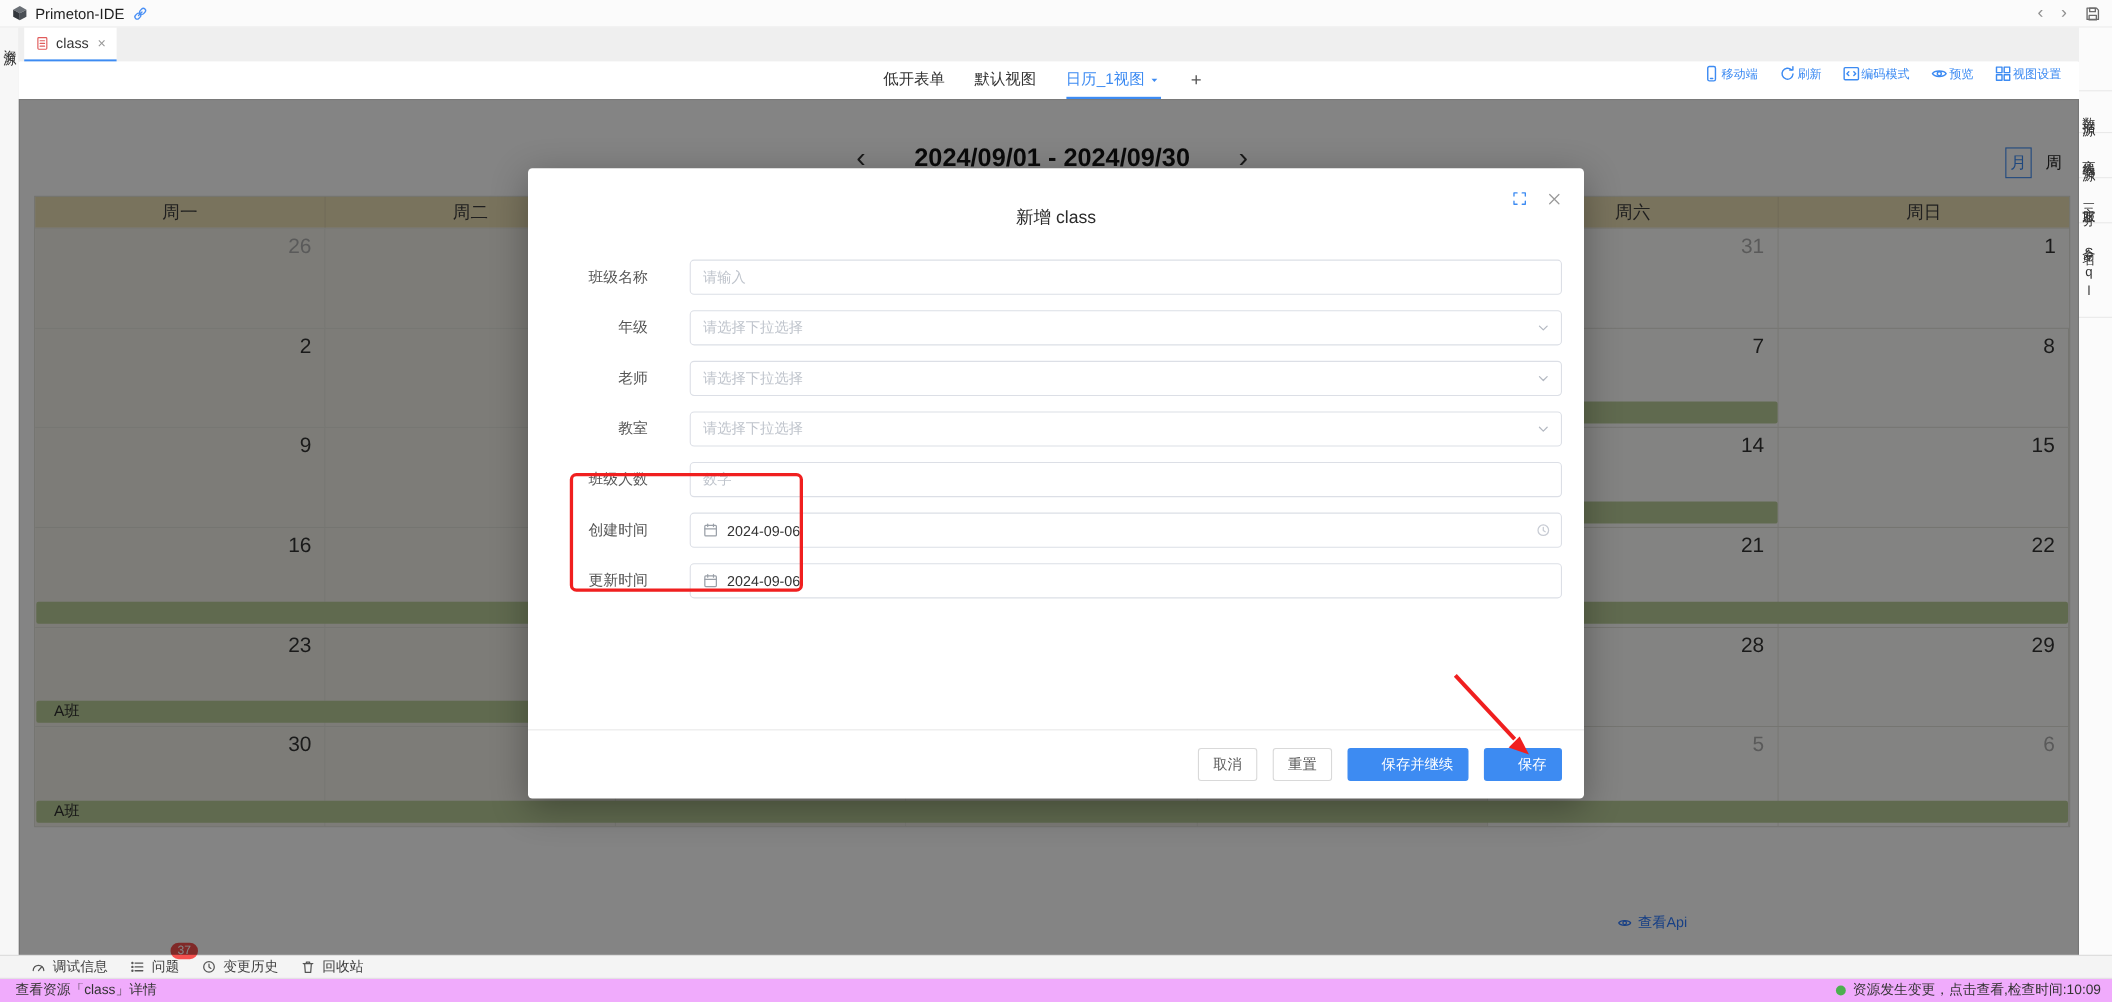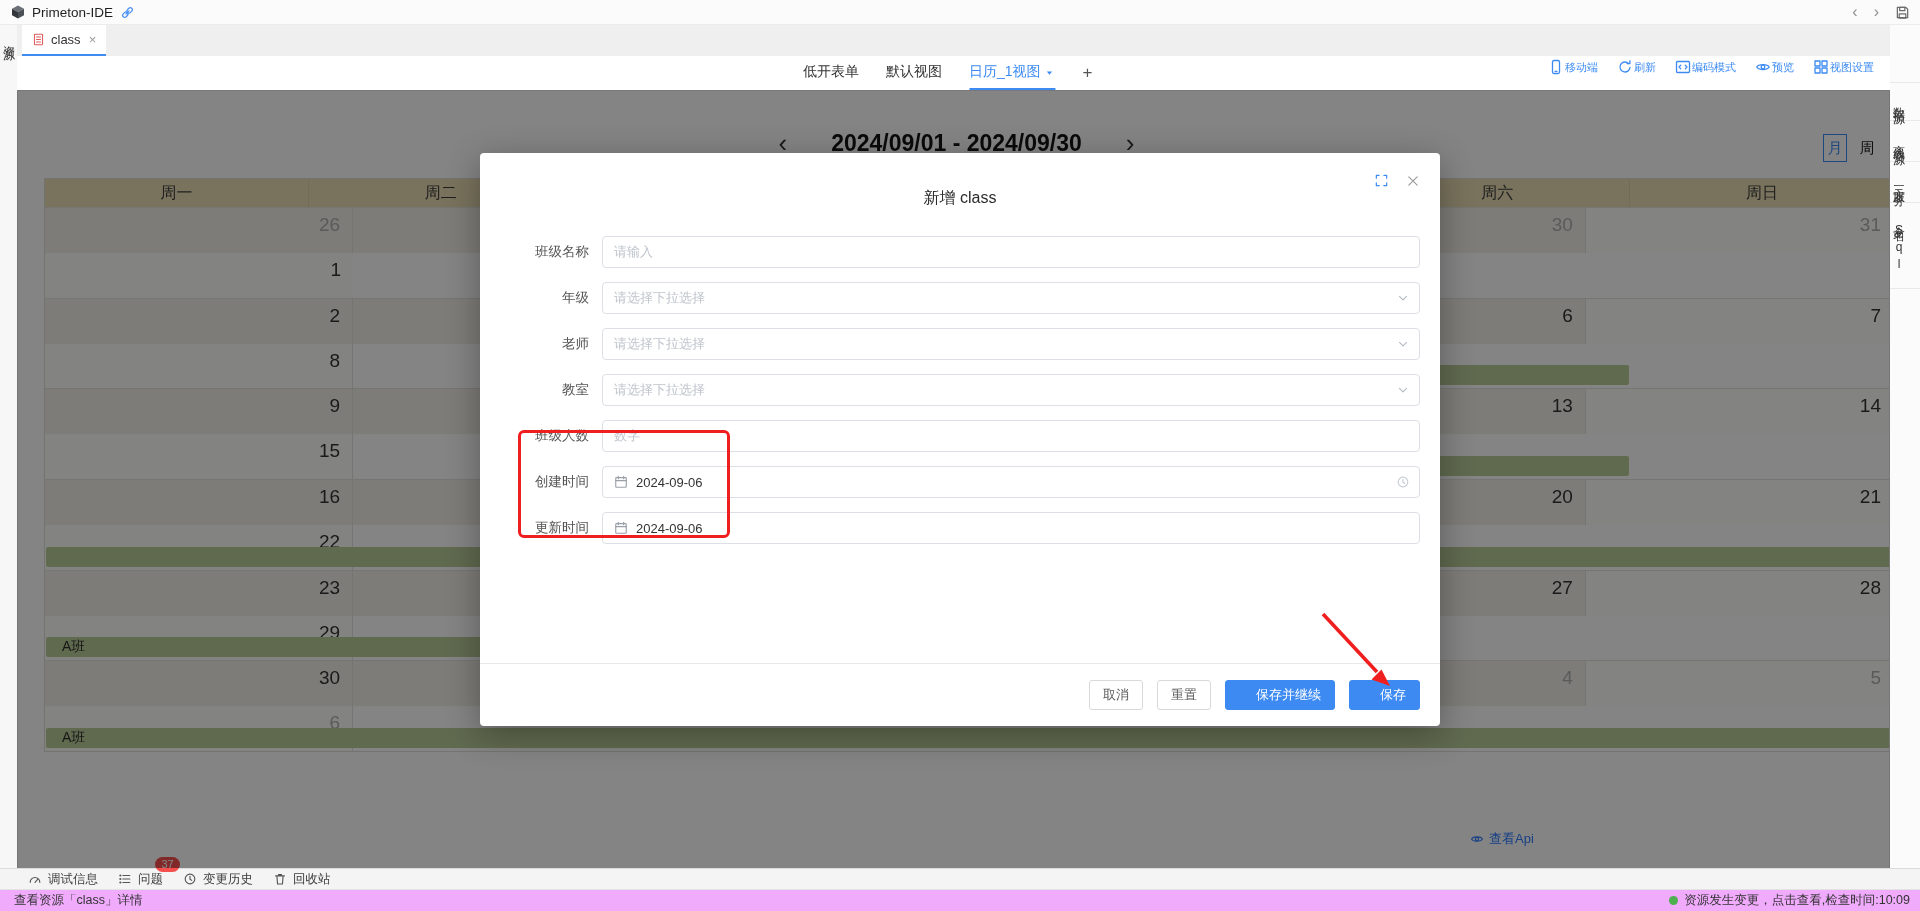--- a/index.html
+++ b/index.html
@@ -46,26 +46,26 @@
   .action .ic{width:16px;height:16px;}
 
   
   .canvas{position:absolute;top:90px;left:17px;right:30px;bottom:43px;background:#fdfdfd;overflow:hidden;z-index:1;}
   .cal-range{position:absolute;left:14px;top:38px;width:1851px;display:flex;justify-content:center;
              align-items:center;gap:44px;font-size:23px;font-weight:600;color:#141414;}
   .range-arrow{font-weight:400;font-size:26px;color:#333;}
   .mode-toggle{position:absolute;left:1806px;top:44px;display:flex;gap:9px;align-items:center;}
   .mode-btn{width:22px;height:26px;display:flex;align-items:center;justify-content:center;font-size:15px;color:#222;}
   .mode-btn.active{border:1px solid var(--accent-blue);color:var(--accent-blue);background:#fdfdfd;}
-  .calendar{position:absolute;left:14px;top:88px;width:1851px;height:574px;border:1px solid #ddddd5;box-sizing:border-box;margin-left:13px;}
+  .calendar{position:absolute;left:14px;top:88px;width:1851px;height:574px;border:1px solid #ddddd5;box-sizing:border-box;}
   .cal-head{height:28px;display:grid;grid-template-columns:repeat(7,1fr);background:var(--calendar-header-tan);}
   .cal-head div{display:flex;align-items:center;justify-content:center;font-size:16px;color:#3c3c3c;border-right:1px solid #d8cda9;}
   .cal-head div:last-child{border-right:none;}
   .cal-body{height:544px;display:flex;flex-direction:column;}
-  .cal-week{flex:1;position:relative;display:grid;grid-template-columns:repeat(6,1fr);border-top:1px solid #e0e0d8;}
+  .cal-week{flex:1;position:relative;display:grid;grid-template-columns:repeat(7,1fr);border-top:1px solid #e0e0d8;}
   .cal-day{border-right:1px solid #e0e0d8;font-size:19px;color:#333;text-align:right;padding:6px 12px 0 0;box-sizing:border-box;}
   .cal-day:last-child{border-right:none;}
   .cal-day.weekday{background:#efeee6;}
   .cal-day.weekend{background:#fcfcfa;}
   .cal-day.out{color:#adadad;}
   .cal-event{position:absolute;bottom:3px;height:20px;background:var(--event-green);border-radius:2px;
              display:flex;align-items:center;font-size:14px;color:#2d2d2d;padding-left:16px;box-sizing:border-box;}
   .api-link{position:absolute;left:1453px;top:740px;display:flex;align-items:center;gap:5px;color:#2f7bff;font-size:13px;}
   .api-link .ic{width:14px;height:14px;}
 
@@ -73,21 +73,21 @@
   .overlay{position:absolute;top:90px;left:17px;right:30px;bottom:43px;background:rgba(0,0,0,0.48);z-index:10;}
 
   
   .modal{position:absolute;left:480px;top:153px;width:960px;height:573px;background:#fff;border-radius:4px;
          box-shadow:0 8px 34px rgba(0,0,0,0.32);z-index:20;}
   .modal-title{text-align:center;padding-top:35px;font-size:16px;color:#2b2b2b;}
   .modal-icons{position:absolute;top:20px;right:20px;display:flex;gap:17px;align-items:center;}
   .fs-ic{color:var(--accent-blue);width:15px;height:15px;}
   .close-ic{color:#9a9a9a;width:14px;height:14px;stroke-width:1.5;}
   .modal-fields{margin-top:27px;}
-  .f-row{display:flex;align-items:center;margin:0 20px 14px 0;height:32px;}
+  .f-row{display:flex;align-items:center;margin:0 20px 14px 0;height:32px;gap:25px;}
   .f-label{width:122px;flex:none;text-align:right;padding-right:13px;font-size:13.5px;color:#555;box-sizing:border-box;}
   .f-control{flex:1;height:32px;border:1px solid #dcdfe6;border-radius:4px;display:flex;align-items:center;
              padding:0 11px;box-sizing:border-box;font-size:13px;color:#333;position:relative;background:#fff;}
   .placeholder{color:#bfc4cc;}
   .chev{position:absolute;right:9px;color:#b4b9c2;width:14px;height:14px;}
   .cal-ic{color:#9aa0a8;width:14px;height:14px;margin-right:8px;}
   .suffix-ic{position:absolute;right:9px;color:#c8ccd4;width:14px;height:14px;}
   .modal-footer{position:absolute;left:0;right:0;bottom:0;height:62px;border-top:1px solid #e8e8e8;
                 display:flex;justify-content:flex-end;align-items:center;gap:14px;padding-right:20px;}
   .btn{height:30px;border-radius:3px;font-size:13px;display:flex;align-items:center;padding:0 13px;box-sizing:border-box;cursor:default;}

